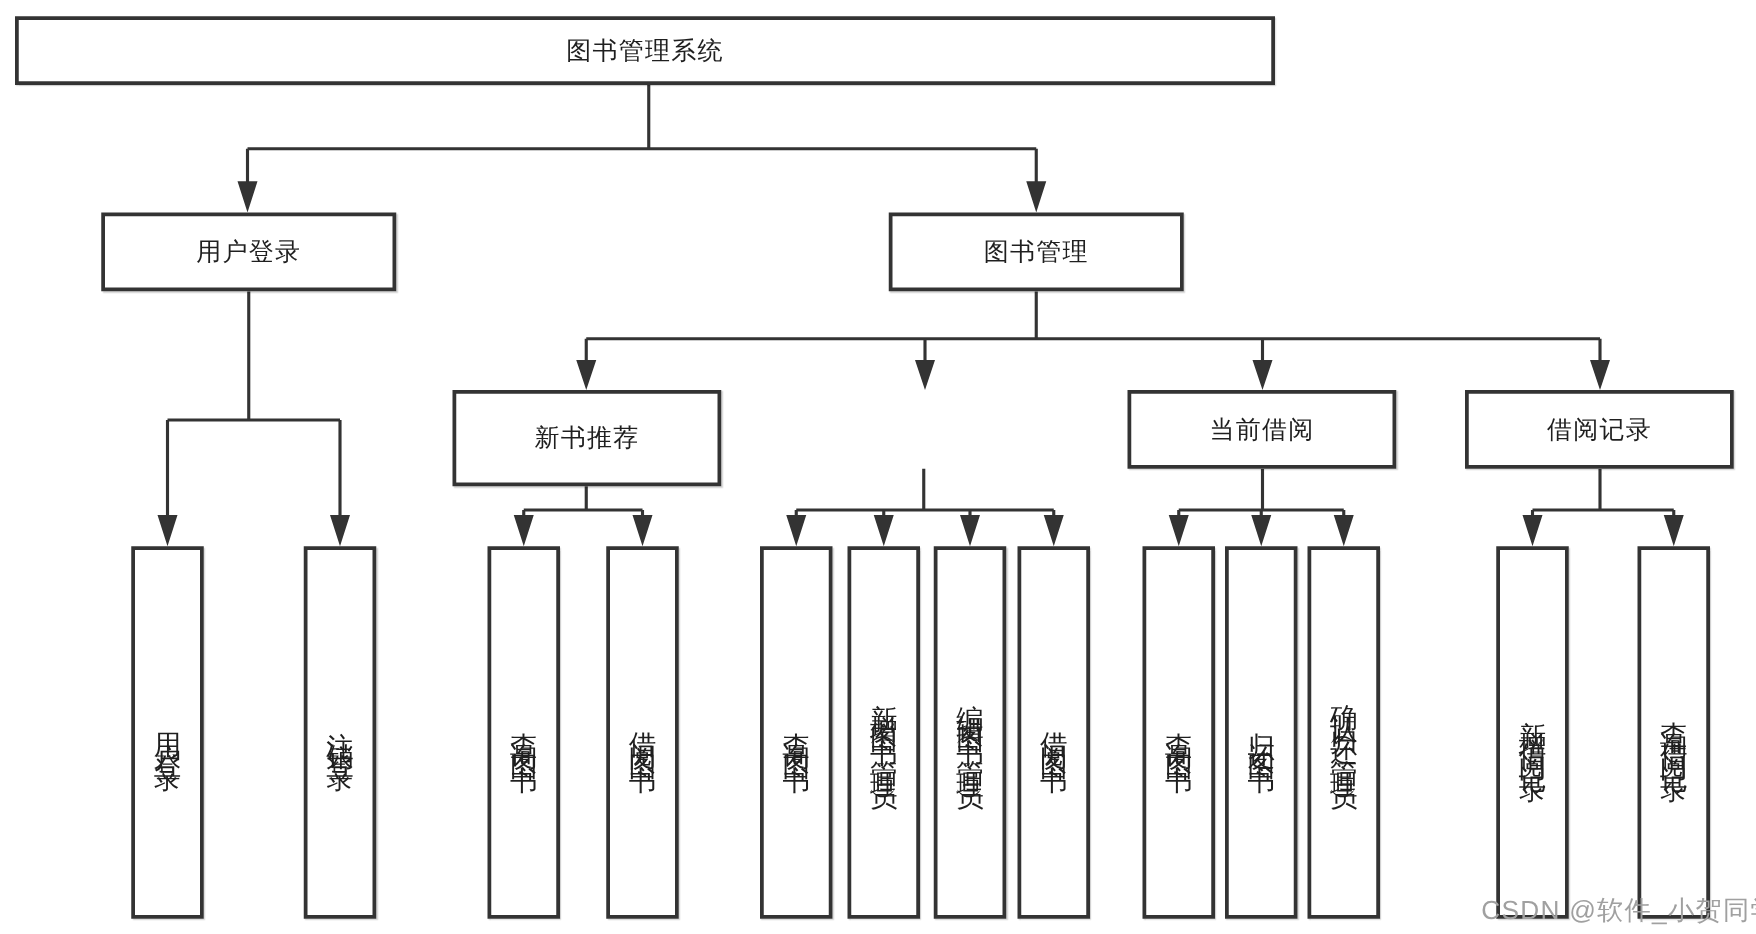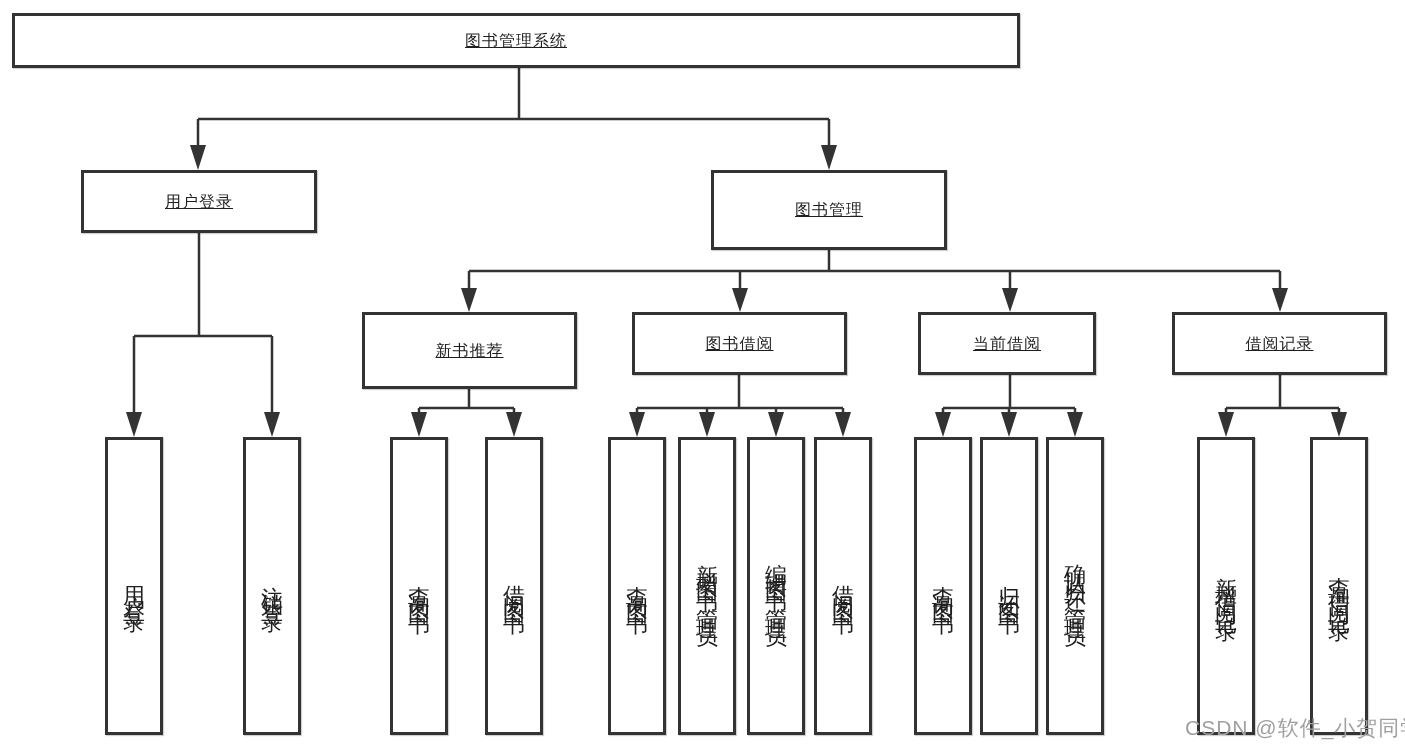--- a/index.html
+++ b/index.html
@@ -44,41 +44,40 @@
     align-items: center;
     justify-content: center;
     color: var(--text);
     box-shadow: 1px 1px 1px rgba(0,0,0,0.18);
   }
   .node .label {
     line-height: 1;
     white-space: nowrap;
   }
   .node.h .label {
-    font-size: 16px;
+    font-size: 20px;
     letter-spacing: 1px;
-    text-decoration: underline;
   }
   .node.leaf .label {
     writing-mode: vertical-rl;
     text-orientation: mixed;
     font-size: 22px;
     letter-spacing: 9px;
     white-space: nowrap;
   }
 
   
   .pos-root   { left: 12px;   top: 13px;  width: 1008px; height: 55px; }
   
   .pos-l2-a   { left: 81px;   top: 170px; width: 236px;  height: 63px; }
-  .pos-l2-b   { left: 711px;  top: 170px; width: 236px;  height: 80px; }
+  .pos-l2-b   { left: 711px;  top: 170px; width: 236px;  height: 63px; }
   
   .pos-l3-a   { left: 362px;  top: 312px; width: 215px;  height: 77px; }
   .pos-l3-b   { left: 632px;  top: 312px; width: 215px;  height: 63px; }
-  .pos-l3-c   { left: 902px;  top: 312px; width: 178px;  height: 63px; margin-left: 16px; }
+  .pos-l3-c   { left: 902px;  top: 312px; width: 215px;  height: 63px; }
   .pos-l3-d   { left: 1172px; top: 312px; width: 215px;  height: 63px; }
   
   .leaf       { top: 437px; width: 58px; height: 298px; }
   .pos-lf-1   { left: 105px;  }
   .pos-lf-2   { left: 243px;  }
   .pos-lf-3   { left: 390px;  }
   .pos-lf-4   { left: 485px;  }
   .pos-lf-5   { left: 608px;  }
   .pos-lf-6   { left: 678px;  }
   .pos-lf-7   { left: 747px;  }
@@ -134,23 +133,20 @@
   <div class="node h pos-l2-a">
     <span class="label">用户登录</span>
   </div>
   <div class="node h pos-l2-b">
     <span class="label">图书管理</span>
   </div>
 
   <div class="node h pos-l3-a">
     <span class="label">新书推荐</span>
   </div>
-  <div class="node h pos-l3-b">
-    <span class="label">图书借阅</span>
-  </div>
   <div class="node h pos-l3-c">
     <span class="label">当前借阅</span>
   </div>
   <div class="node h pos-l3-d">
     <span class="label">借阅记录</span>
   </div>
 
   <div class="node leaf pos-lf-1">
     <span class="label">用户登录</span>
   </div>

